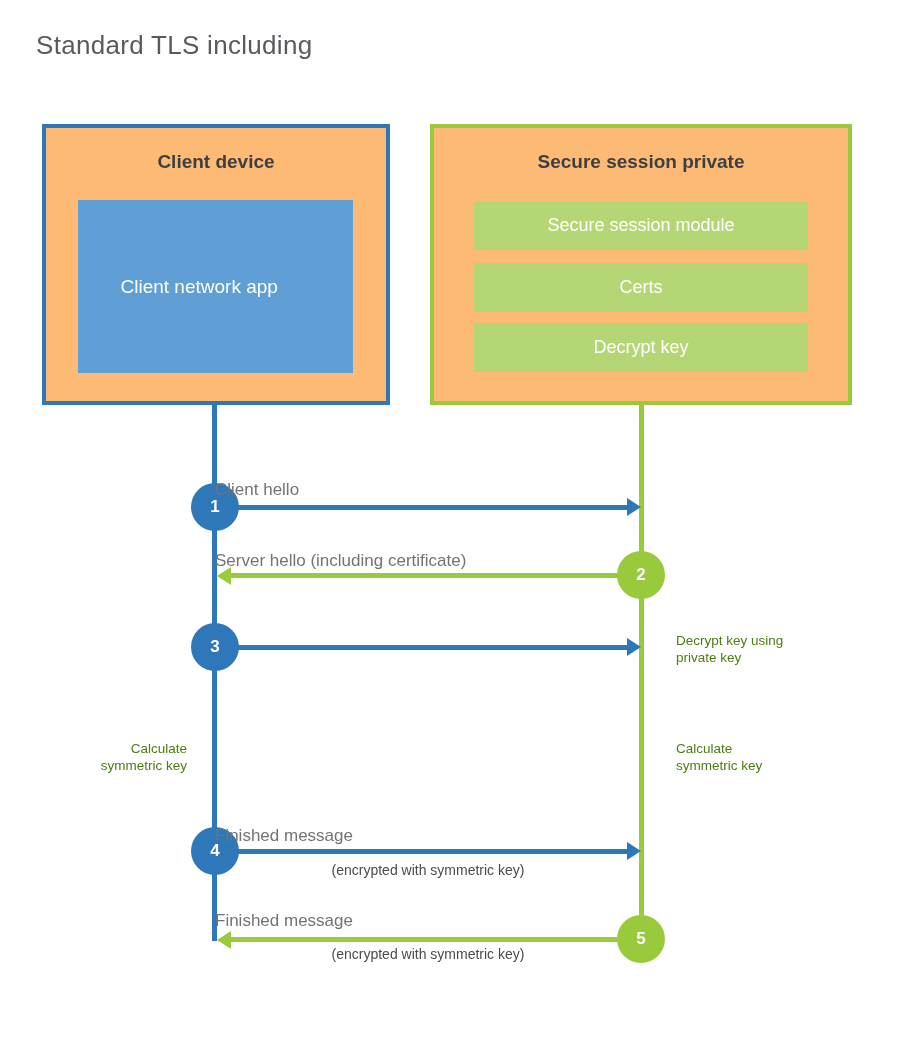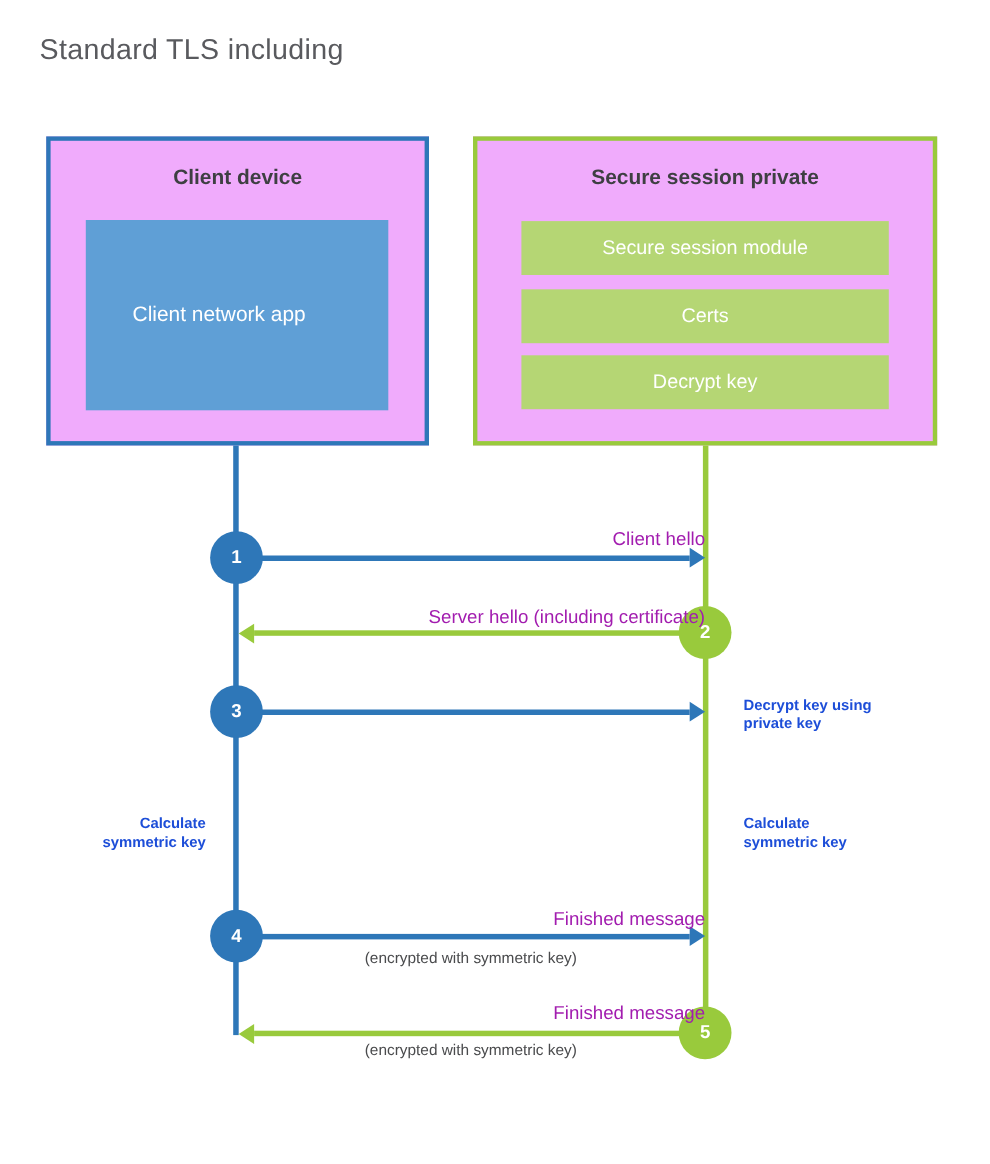--- a/index.html
+++ b/index.html
@@ -5,21 +5,21 @@
   html,body{margin:0;padding:0;background:#ffffff;}
   .canvas{
     position:relative;width:900px;height:1058px;background:#ffffff;overflow:hidden;
     font-family:"Liberation Sans","DejaVu Sans",sans-serif;
   }
   .page-title{
     position:absolute;left:36px;top:30px;margin:0;
     font-size:26px;font-weight:300;color:#595a5e;letter-spacing:.3px;
   }
   
-  .box{position:absolute;top:124px;height:281px;background:#f0abfc;box-sizing:border-box;}
+  .box{position:absolute;top:124px;height:281px;background:#fdba74;box-sizing:border-box;}
   .client-box{left:42px;width:348px;border:4px solid #2e77b8;}
   .server-box{left:430px;width:422px;border:4px solid #99ca3c;}
   .box-title{
     position:absolute;left:0;top:23px;width:100%;text-align:center;
     font-size:19px;font-weight:700;color:#3e3f42;
   }
   .app-box{
     position:absolute;left:32px;top:72px;width:275px;height:173px;background:#5f9fd6;
     display:flex;align-items:center;justify-content:center;
   }
@@ -59,38 +59,38 @@
   }
   .circle.blue{background:#2e77b8;}
   .circle.green{background:#99ca3c;}
   #c1{left:191px;top:483px;}
   #c2{left:617px;top:551px;}
   #c3{left:191px;top:623px;}
   #c4{left:191px;top:827px;}
   #c5{left:617px;top:915px;}
   
   .msg{
-    position:absolute;left:215px;width:426px;text-align:right;
-    font-size:17px;color:#a21caf;
+    position:absolute;left:215px;width:426px;text-align:left;
+    font-size:17px;color:#737373;
   }
   .msg-sub{
     position:absolute;left:215px;width:426px;text-align:center;
     font-size:14px;color:#4a4b4d;
   }
   #l1{top:480px;}
   #l2{top:551px;}
   #l3{top:622px;}
   #l3s{top:656px;}
   #l4{top:826px;}
   #l4s{top:862px;}
   #l5{top:911px;}
   #l5s{top:946px;}
   
   .note{
-    position:absolute;font-size:13.5px;line-height:17px;color:#1d4ed8;font-weight:bold;
+    position:absolute;font-size:13.5px;line-height:17px;color:#4d7c0f;
   }
   #note-decrypt{left:676px;top:632px;width:130px;text-align:left;}
   #note-calc-left{left:87px;top:740px;width:100px;text-align:right;}
   #note-calc-right{left:676px;top:740px;width:110px;text-align:left;}
 </style>
 </head>
 <body>
 
 <div class="canvas">
 

